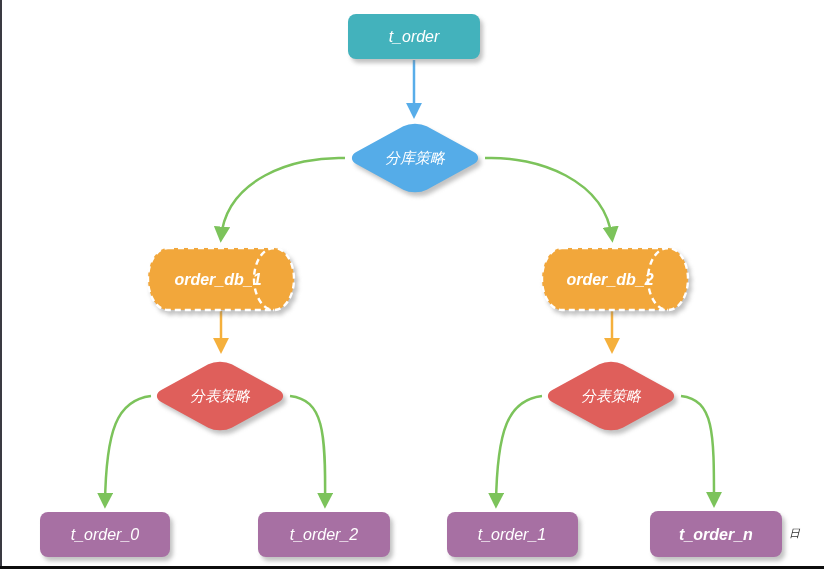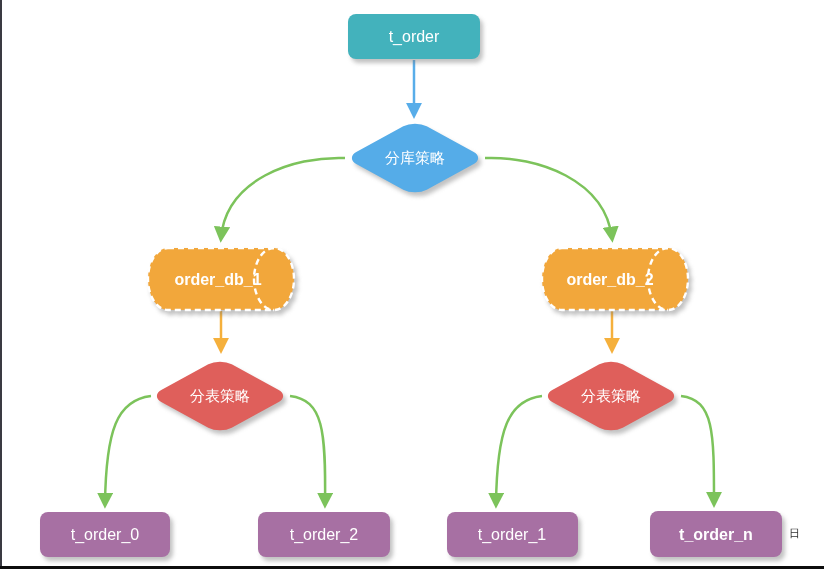--- a/index.html
+++ b/index.html
@@ -1,17 +1,17 @@
 <!DOCTYPE html>
 <html><head>
 <meta charset="utf-8">
 <style>
   html,body{margin:0;padding:0;background:#fff;}
   #stage{position:relative;width:824px;height:569px;background:#ffffff;overflow:hidden;
-         font-family:"Liberation Sans","DejaVu Sans",sans-serif;}
+         font-family:"Liberation Sans","DejaVu Sans",sans-serif;font-style:italic;}
   svg{position:absolute;left:0;top:0;}
   .node-shadow{filter:drop-shadow(3px 4px 2px rgba(120,120,120,0.45));}
   text.node-label{fill:#ffffff;font-size:16px;text-anchor:middle;
                   font-family:"Liberation Sans","DejaVu Sans",sans-serif;}
   text.cn{font-size:15px;}
   text.bold{font-weight:bold;}
   .edge{fill:none;stroke-width:2.5px;}
   .dashed-border{stroke:#ffffff;stroke-width:2.4px;stroke-dasharray:6 4;}
   .watermark{fill:#333;font-size:11px;}
 </style>

